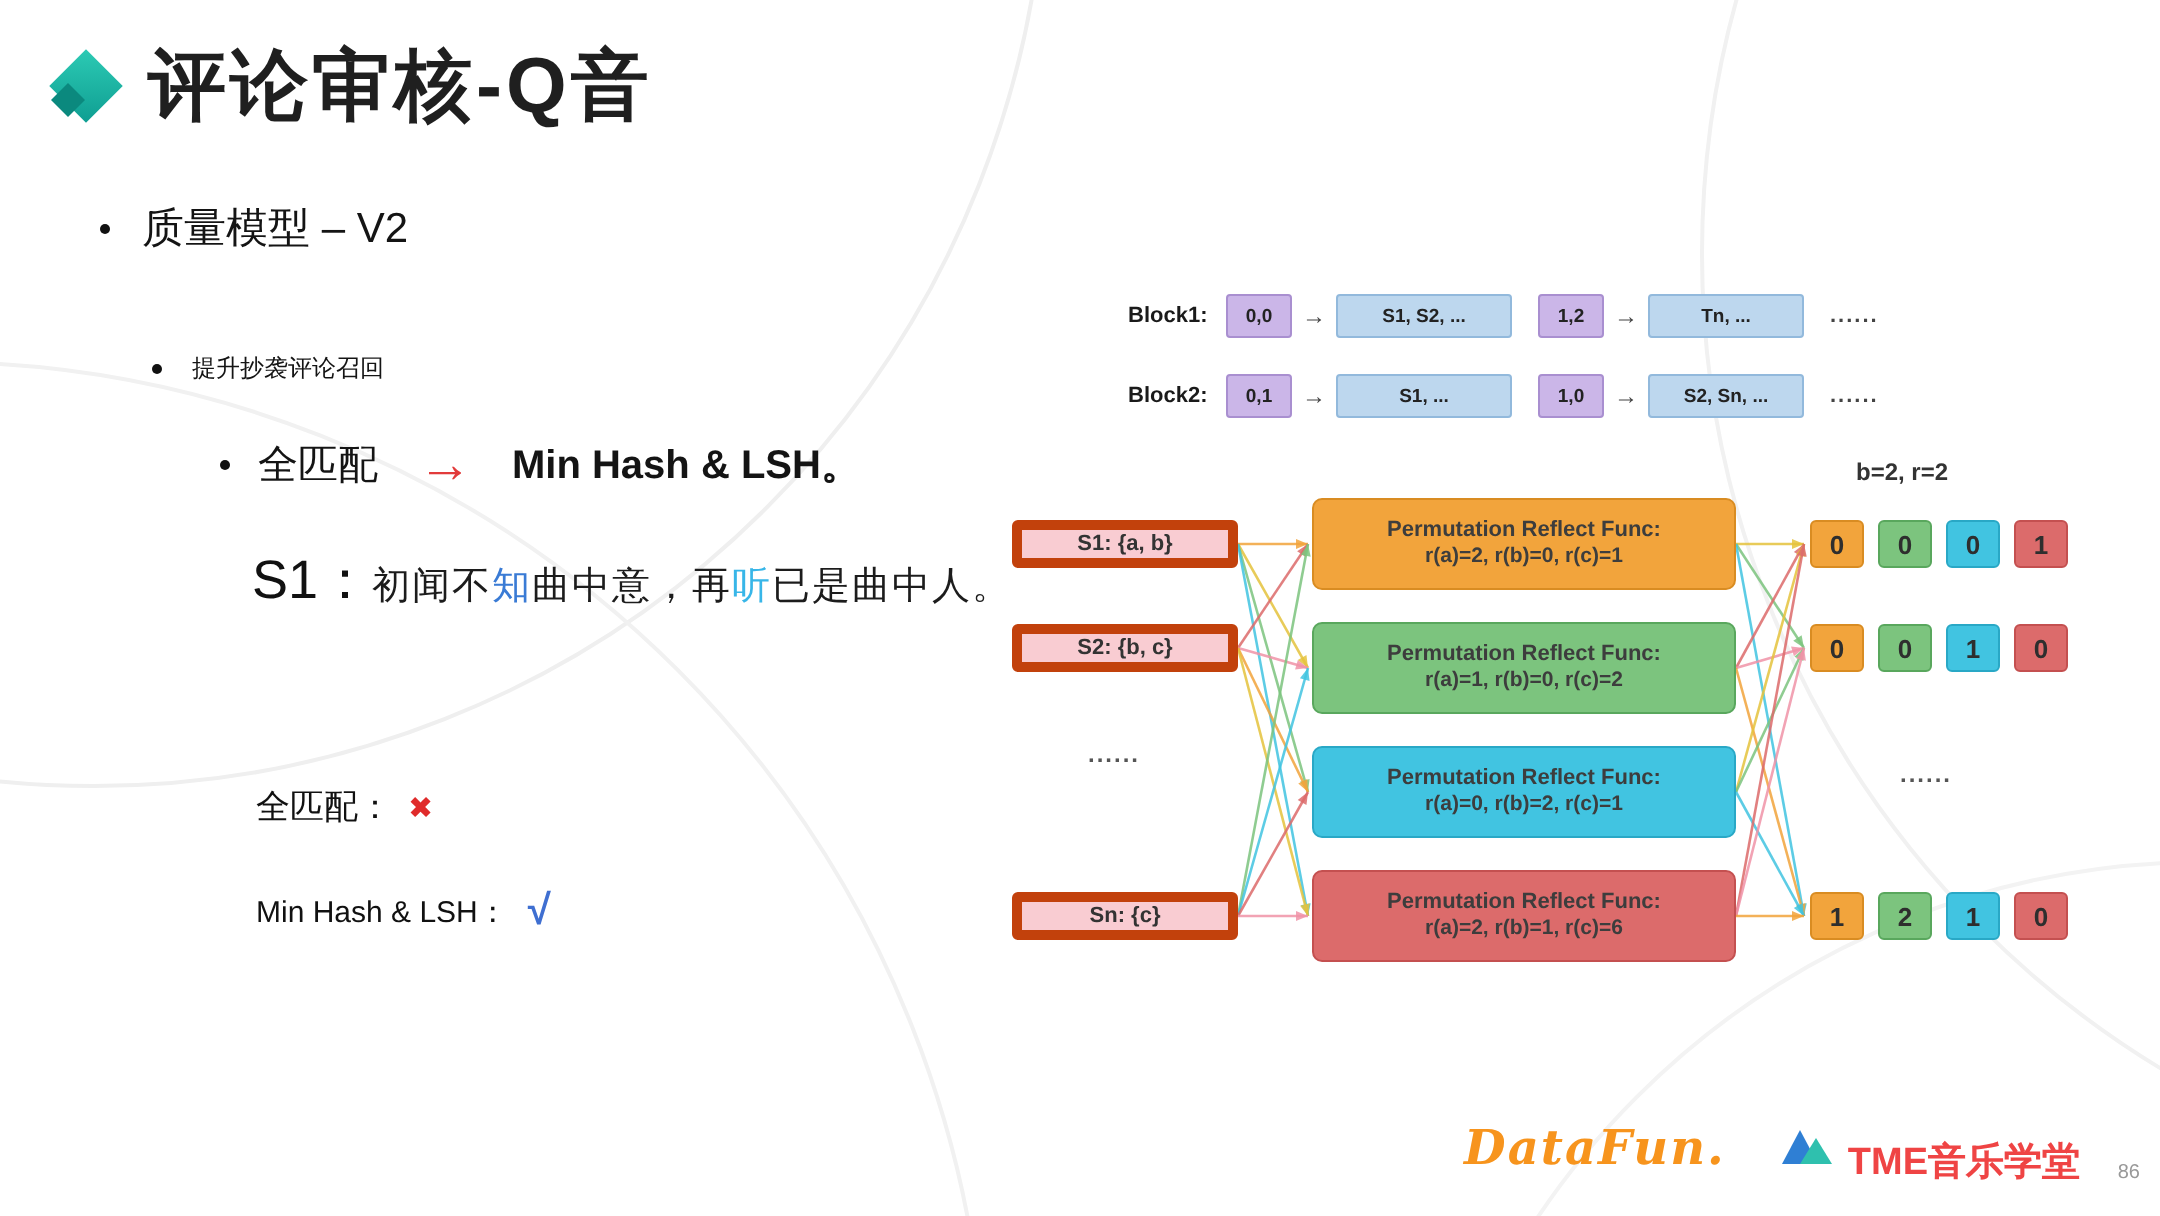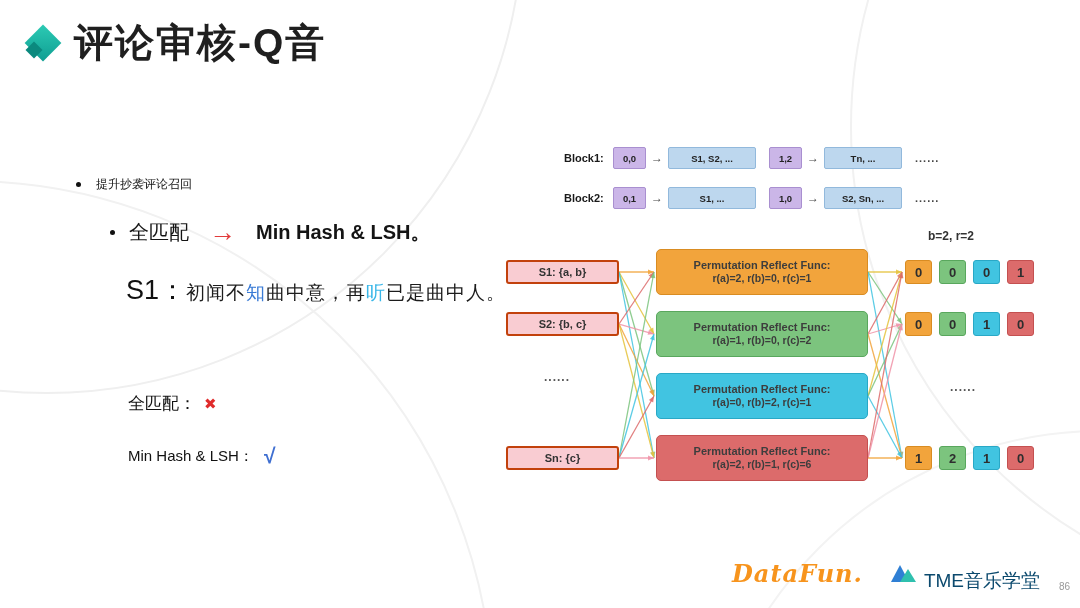--- a/index.html
+++ b/index.html
@@ -59,21 +59,21 @@
   .cell.purple { width:33px; background:#cbb6e8; border:1px solid #a98fd0; }
   .cell.blue   { background:#bdd7ee; border:1px solid #92b9dc; }
   .cell.w88 { width:88px; } .cell.w78 { width:78px; }
   .mini-arrow { font-size:12px; font-weight:700; color:#444; line-height:1; }
   .pair-gap { width:3px; }
   .row-dots { margin-left:8px; font-size:11px; font-weight:700; color:#444; letter-spacing:1px; }
   .br-label { position:absolute; left:928px; top:229px; font-size:12px; font-weight:700; color:#333; }
 
   
   .set-box { position:absolute; left:506px; width:113px; height:24px;
-             background:#f9ccd2; border:2px solid #c2410c; border-radius:3px;
+             background:#f9ccd2; border:5px solid #c2410c; border-radius:3px;
              display:flex; align-items:center; justify-content:center;
              font-size:11px; font-weight:700; color:#333; box-sizing:border-box; }
   .set0 { top:260px; } .set1 { top:312px; } .setn { top:446px; }
   .mid-dots { position:absolute; font-size:12px; font-weight:700; color:#555; letter-spacing:1px; }
   .sets-dots { left:544px; top:370px; }
   .sig-dots  { left:950px; top:380px; }
 
   .func-box { position:absolute; left:656px; width:212px; height:46px; border-radius:5px;
               display:flex; flex-direction:column; align-items:center; justify-content:center;
               box-sizing:border-box; }
@@ -93,21 +93,21 @@
   .sig.c2 { background:#41c4e1; border:1px solid #29a8c6; }
   .sig.c3 { background:#dc6b6b; border:1px solid #c45050; }
 
   #wires { position:absolute; left:0; top:0; pointer-events:none; }
 
   
   .footer { position:absolute; right:40px; bottom:14px; display:flex; align-items:center; gap:28px; }
   .datafun { font-family:"DejaVu Serif","Liberation Serif",serif; font-style:italic;
              font-weight:700; font-size:24px; color:#f7941d; letter-spacing:1px; }
   .tme { display:flex; align-items:center; gap:8px; }
-  .tme-text { font-size:19px; font-weight:400; color:#0c4a6e;margin-top:16px; }
+  .tme-text { font-size:19px; font-weight:700; color:#ef4444;margin-top:16px; }
   .tme-icon { display:flex; align-items:flex-end; }
   .tme-icon i { display:block; width:0; height:0; }
   .tme-icon .t-blue { border-left:9px solid transparent; border-right:9px solid transparent; border-bottom:17px solid #2f7fd4; }
   .tme-icon .t-teal { border-left:8px solid transparent; border-right:8px solid transparent; border-bottom:13px solid #2fc0ae; margin-left:-9px; }
   .page-num { position:absolute; right:10px; bottom:16px; font-size:10px; color:#999; }
 </style>
 </head>
 <body>
 
 <div class="slide">
@@ -118,20 +118,24 @@
   <div class="curve c4"></div>
 
   <div class="title-row">
     <span class="diamond">
         <span class="d1"></span>
         <span class="d2"></span>
       </span>
     <h1 class="page-title">评论审核-Q音</h1>
   </div>
 
+  <div class="bullet-line bl1">
+    <span class="dot"></span>
+    <span>质量模型 – V2</span>
+  </div>
 
   <div class="bullet-line bl2">
     <span class="dot"></span>
     <span>提升抄袭评论召回</span>
   </div>
 
   <div class="bullet-line bl3">
     <span class="dot"></span>
     <span>全匹配</span>
     <span class="arrow-red">→</span>

